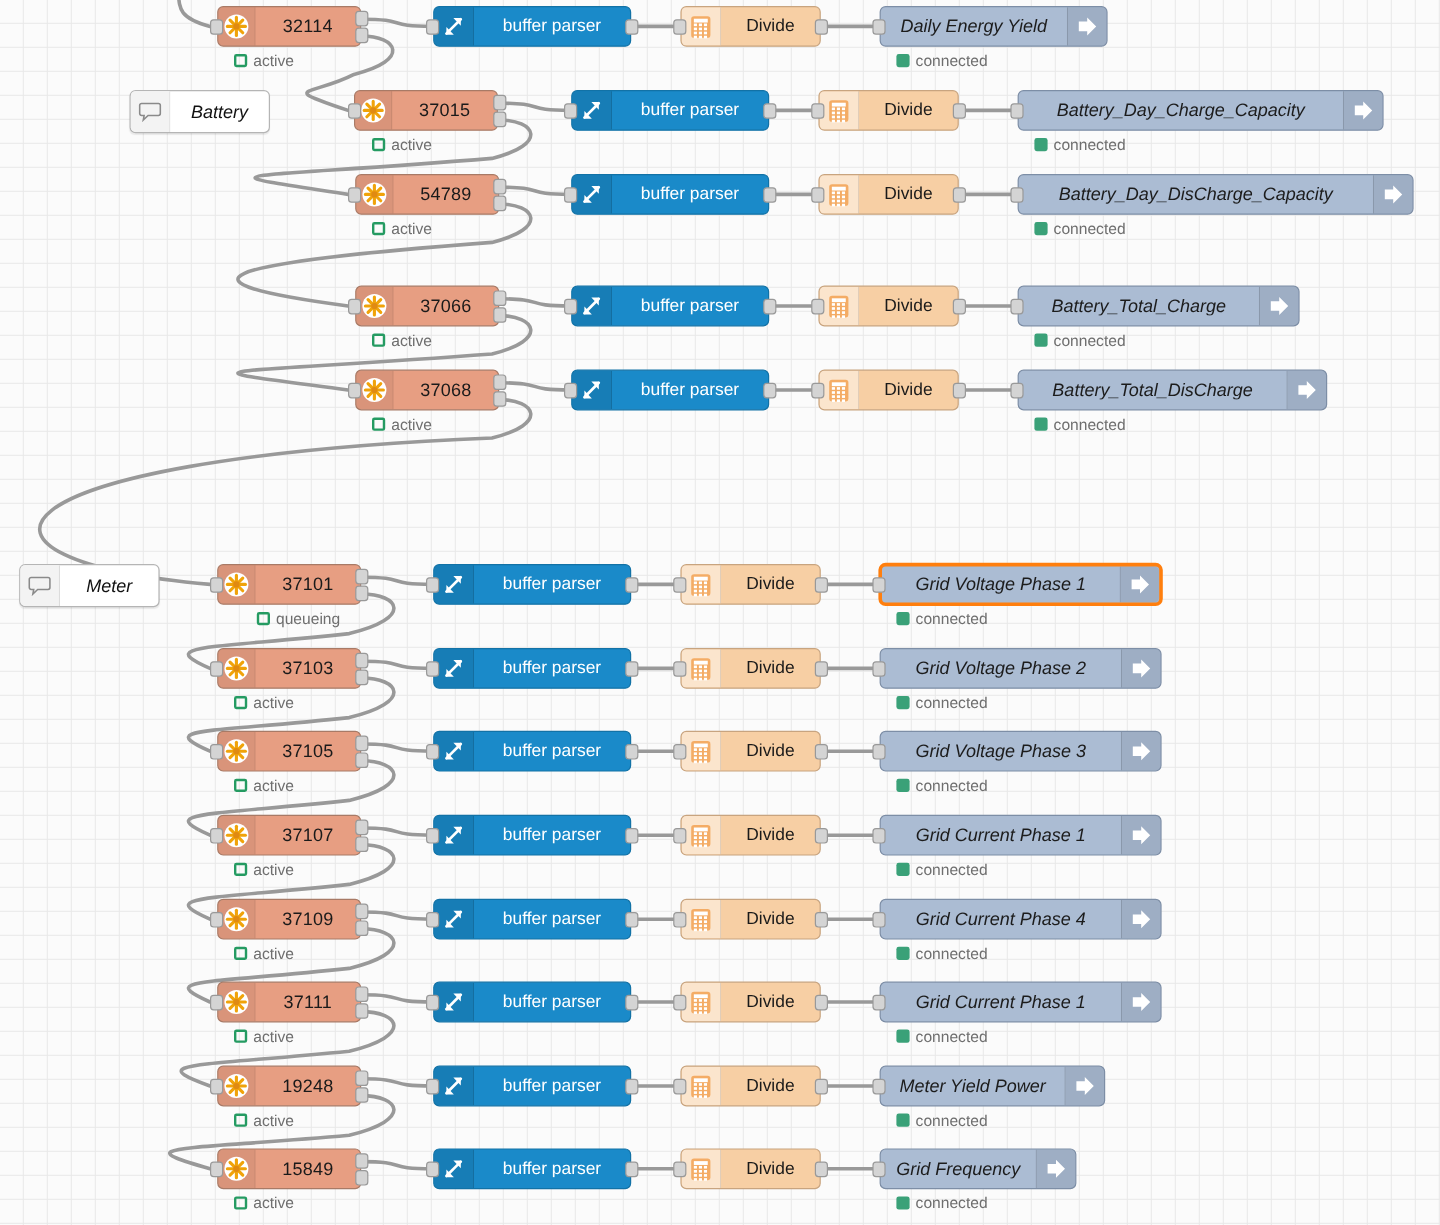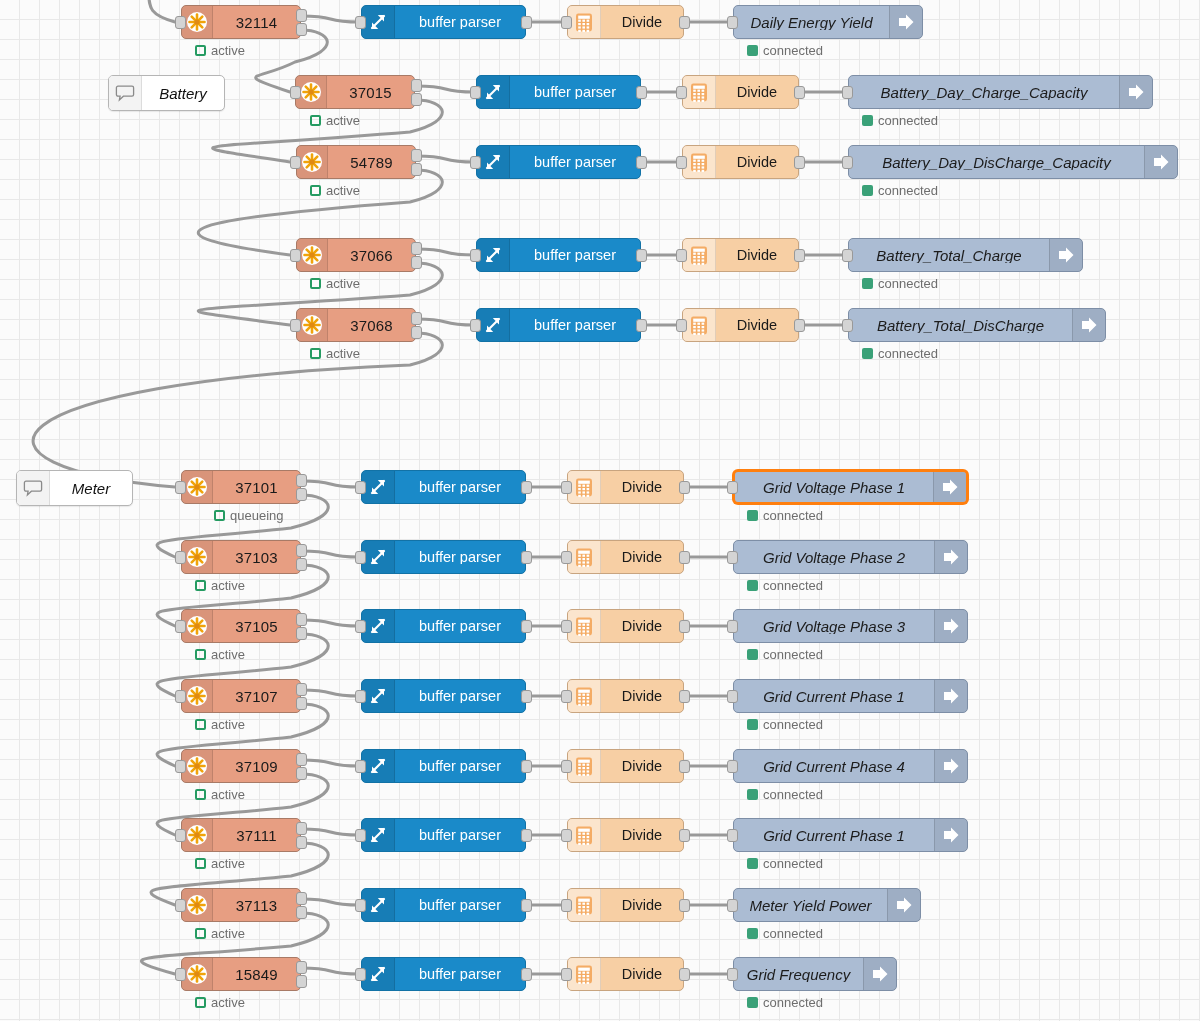--- a/index.html
+++ b/index.html
@@ -977,21 +977,21 @@
             <circle cx="11" cy="11" r="10" fill="#ffffff"></circle>
             <g stroke="#f0a30a" stroke-width="2.6" stroke-linecap="round">
               <line x1="11" y1="3.5" x2="11" y2="18.5"></line>
               <line x1="3.5" y1="11" x2="18.5" y2="11"></line>
               <line x1="5.7" y1="5.7" x2="16.3" y2="16.3"></line>
               <line x1="16.3" y1="5.7" x2="5.7" y2="16.3"></line>
             </g>
             <circle cx="11" cy="11" r="2.6" fill="#e08a12"></circle>
           </svg>
         </span>
-        <span class="lbl">37113</span>
+        <span class="lbl">19248</span>
       </div>
       <div class="port" style="left: 175px; top: 899px;"></div>
       <div class="port" style="left: 296px; top: 892px;"></div>
       <div class="port" style="left: 296px; top: 906px;"></div>
       <div class="status" style="left: 195px; top: 926px;">
         <span class="dot-ring"></span>
         <span>active</span>
       </div>
       <div class="node n-buffer" style="left: 361px; top: 888px;">
         <span class="icbox">

